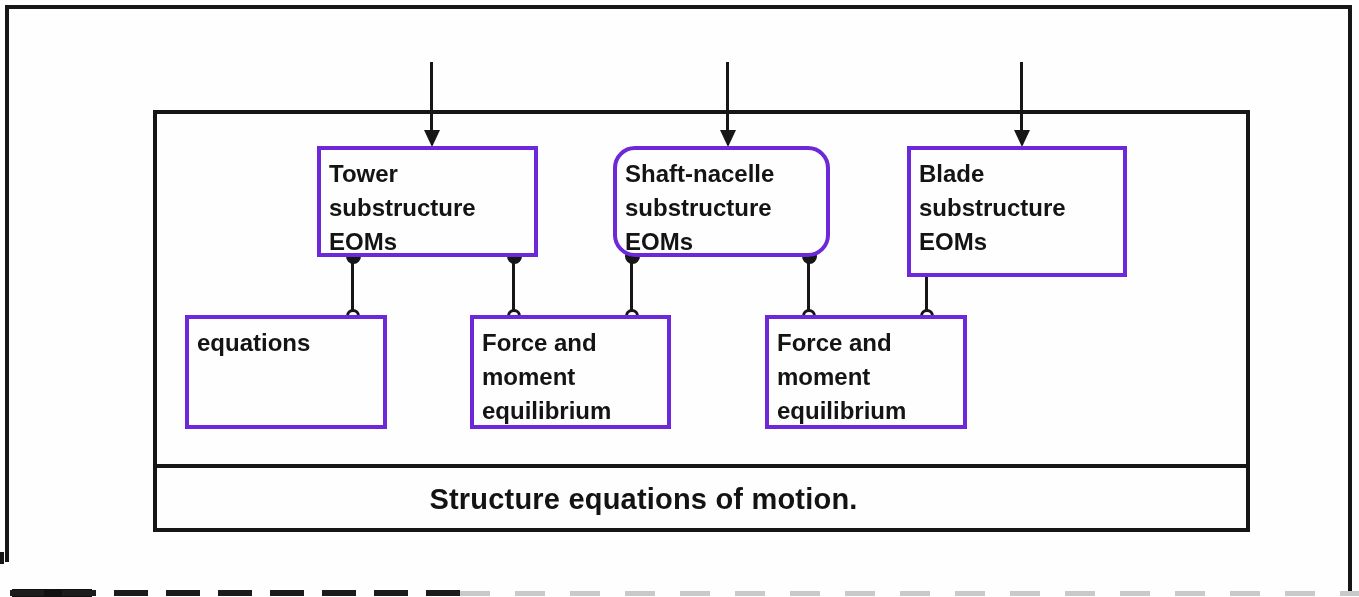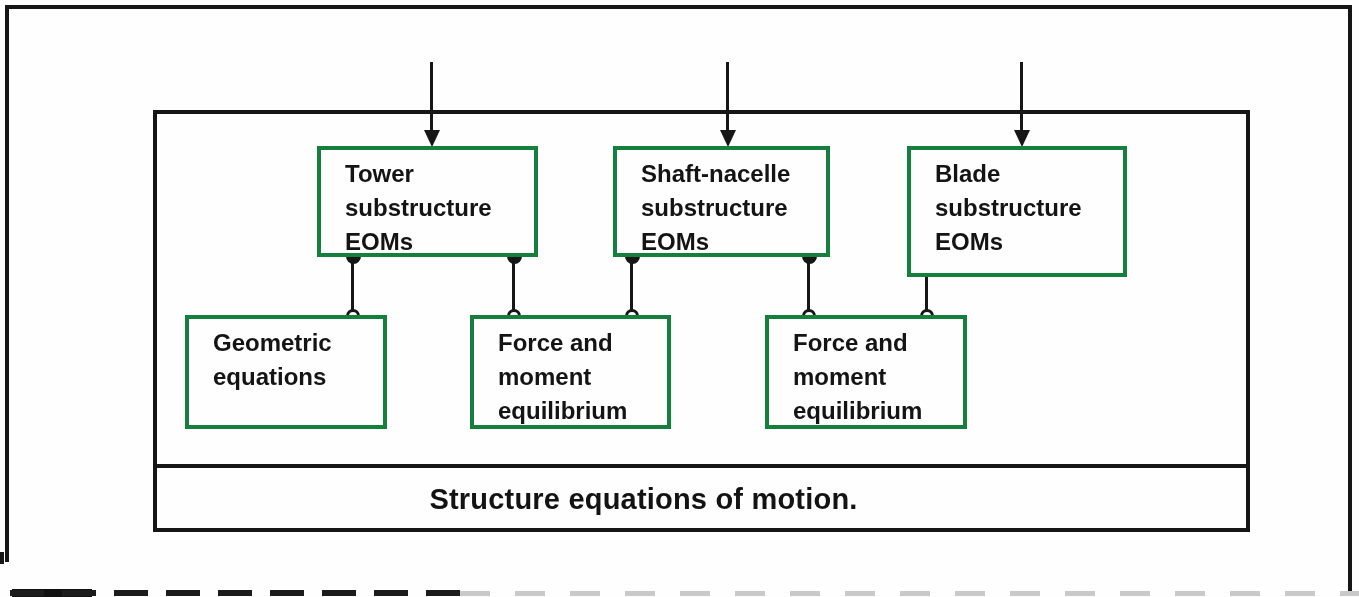--- a/index.html
+++ b/index.html
@@ -61,34 +61,34 @@
   .caption-text {
     font-size: 29px;
     font-weight: bold;
     letter-spacing: 0.2px;
     color: #131313;
     white-space: nowrap;
   }
   
   .node {
     position: absolute;
-    border: 4px solid #15803d;
+    border: 4px solid #6d28d9;
     box-sizing: border-box;
     background: #fefefe;
-    padding: 7px 6px 0 24px;
+    padding: 7px 6px 0 8px;
   }
   .node .line {
     font-size: 24px;
     font-weight: bold;
     line-height: 34px;
     color: #141414;
     white-space: nowrap;
   }
   .box-tower  { left: 317px; top: 146px; width: 221px; height: 111px; }
-  .box-shaft  { left: 613px; top: 146px; width: 217px; height: 111px; }
+  .box-shaft  { left: 613px; top: 146px; width: 217px; height: 111px; border-radius: 22px; }
   .box-blade  { left: 907px; top: 146px; width: 220px; height: 131px; }
   .box-geom   { left: 185px; top: 315px; width: 202px; height: 114px; }
   .box-force1 { left: 470px; top: 315px; width: 201px; height: 114px; }
   .box-force2 { left: 765px; top: 315px; width: 202px; height: 114px; }
   
   .arrow-line { position: absolute; width: 3px; height: 70px; top: 62px; background: #161616; }
   .arrow-head {
     position: absolute; top: 130px;
     width: 0; height: 0;
     border-left: 8px solid transparent;
@@ -176,21 +176,20 @@
     <div class="line">substructure</div>
     <div class="line">EOMs</div>
   </div>
   <div class="node box-blade">
     <div class="line">Blade</div>
     <div class="line">substructure</div>
     <div class="line">EOMs</div>
   </div>
 
   <div class="node box-geom">
-    <div class="line">Geometric</div>
     <div class="line">equations</div>
   </div>
   <div class="node box-force1">
     <div class="line">Force and</div>
     <div class="line">moment</div>
     <div class="line">equilibrium</div>
   </div>
   <div class="node box-force2">
     <div class="line">Force and</div>
     <div class="line">moment</div>

